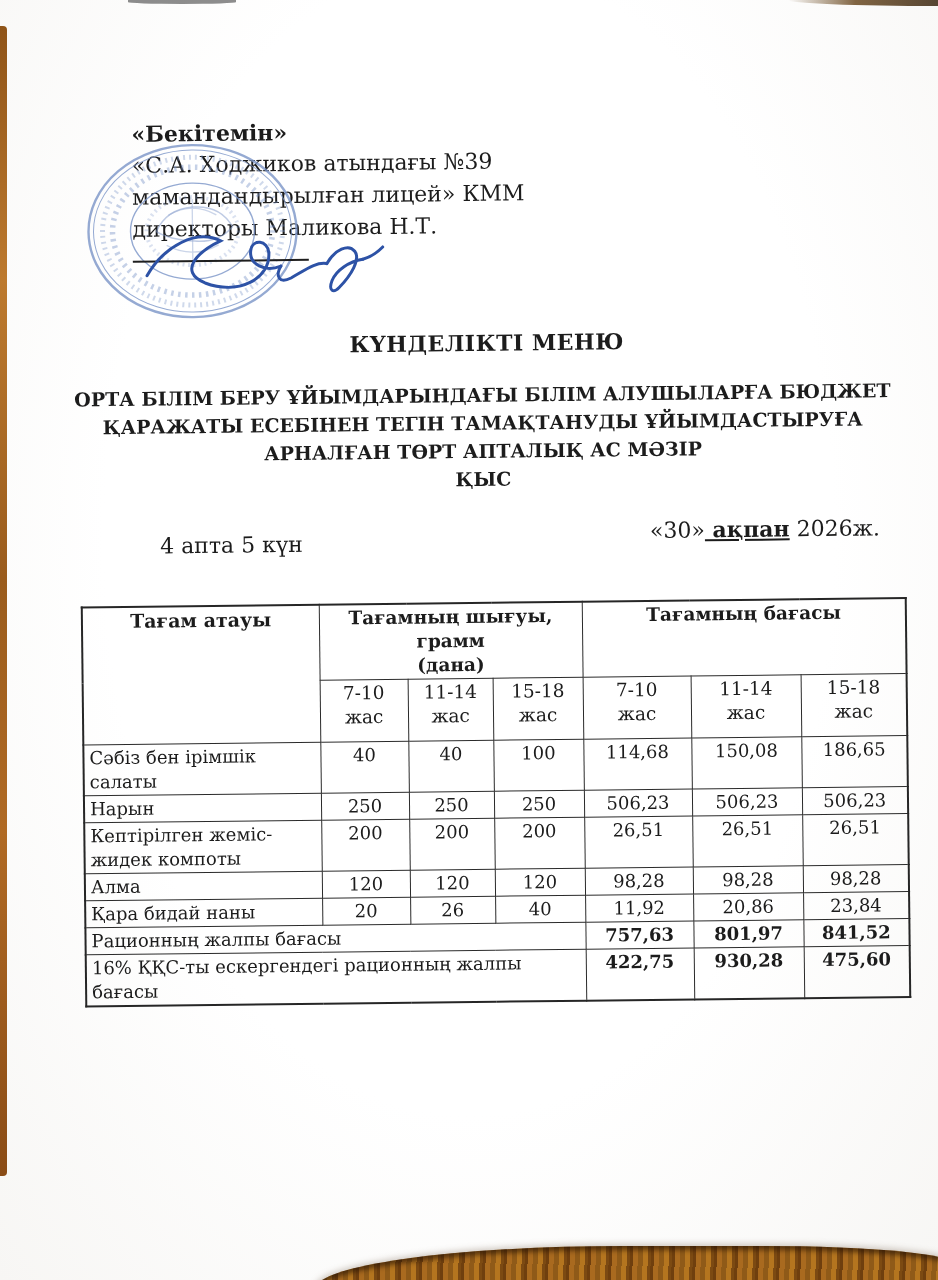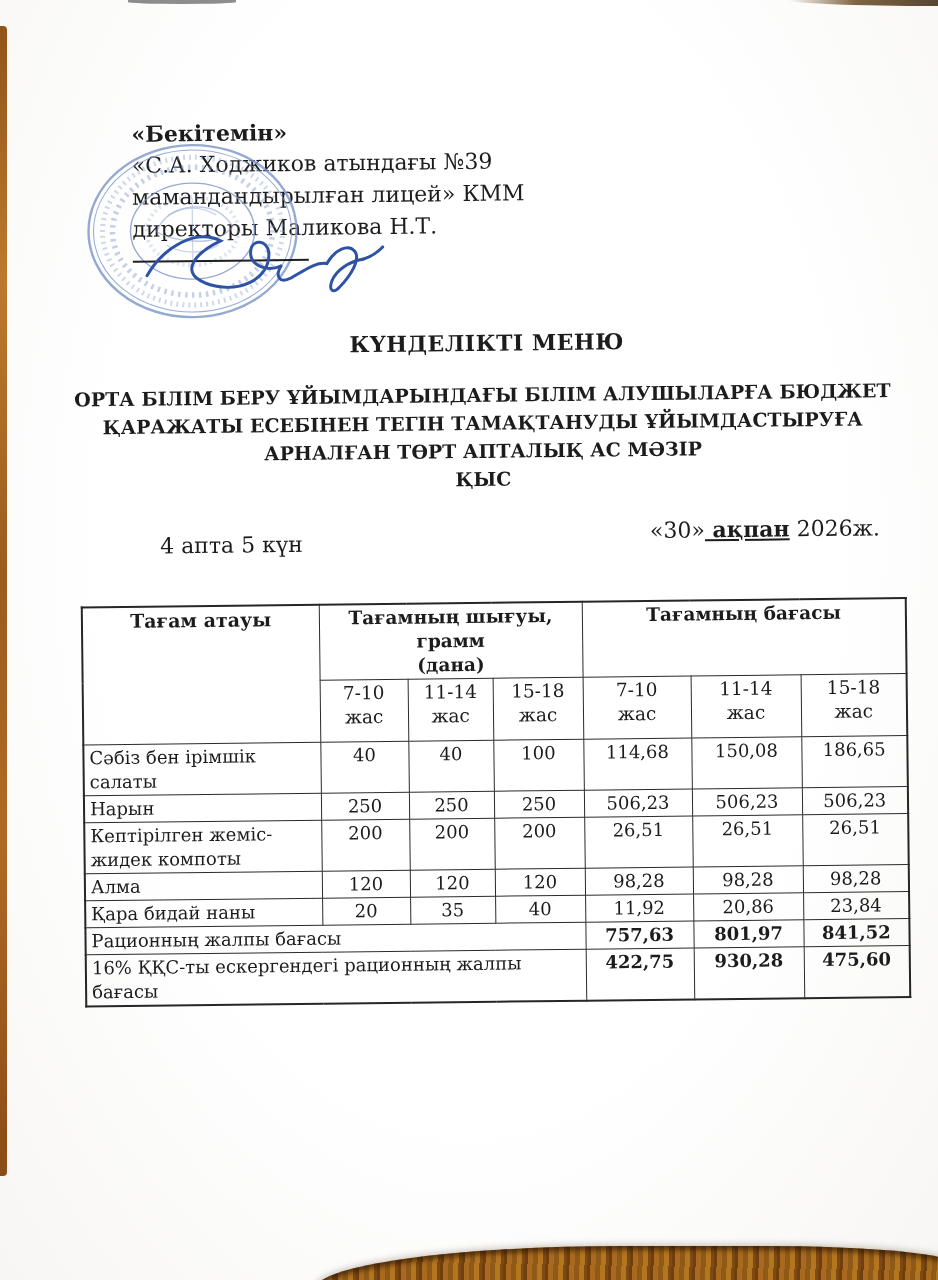--- a/index.html
+++ b/index.html
@@ -181,21 +181,21 @@
         <td class="num">120</td>
         <td class="num">120</td>
         <td class="num">120</td>
         <td class="num">98,28</td>
         <td class="num">98,28</td>
         <td class="num">98,28</td>
       </tr>
       <tr class="drow">
         <td class="name">Қара бидай наны</td>
         <td class="num">20</td>
-        <td class="num">35</td>
+        <td class="num">26</td>
         <td class="num">40</td>
         <td class="num">11,92</td>
         <td class="num">20,86</td>
         <td class="num">23,84</td>
       </tr>
 
       <tr class="srow">
         <td class="name" colspan="4">Рационның жалпы бағасы</td>
         <td class="bold">757,63</td>
         <td class="bold">801,97</td>

